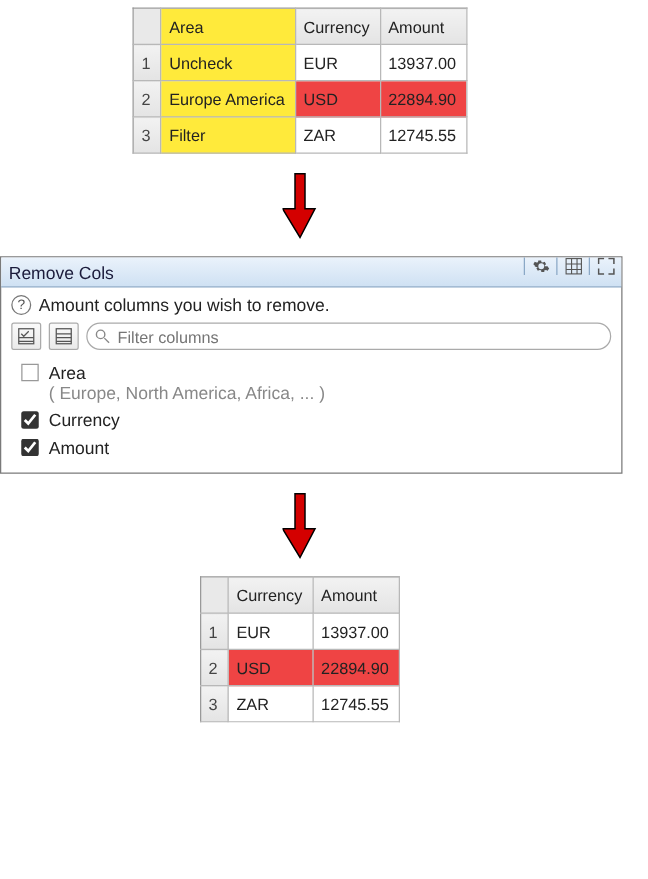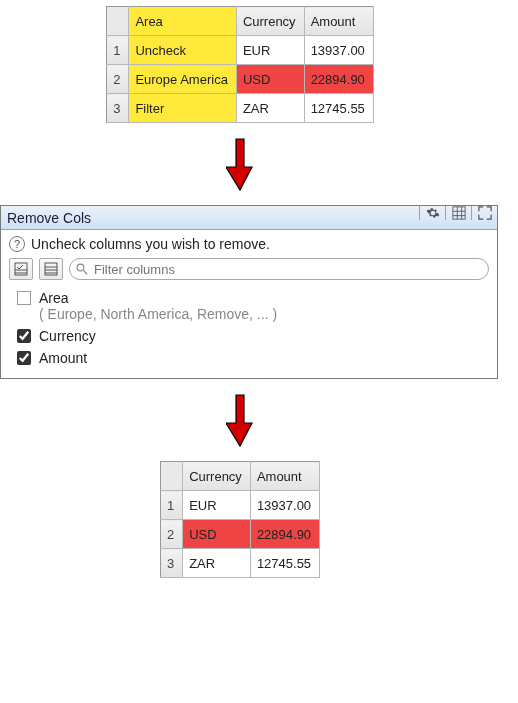--- a/index.html
+++ b/index.html
@@ -163,21 +163,21 @@
       </div>
       <div class="tb-btn">
         <svg width="14" height="14" viewBox="0 0 16 16" stroke="#555" fill="none" stroke-width="1.4">
             <path d="M1 6V1h5M15 6V1h-5M1 10v5h5M15 10v5h-5"></path>
           </svg>
       </div>
     </div>
 
     <div class="instr">
       <span class="help-icon">?</span>
-      <span>Uncheck columns you wish to remove.</span>
+      <span>Amount columns you wish to remove.</span>
     </div>
 
     <div class="filter-row">
       <div class="sq-btn">
         <svg width="14" height="14" viewBox="0 0 14 14" stroke="#555" fill="none">
             <rect x="1" y="1" width="12" height="12"></rect>
             <path d="M3 5l2 2 4-4M1 8h12M1 11h12"></path>
           </svg>
       </div>
       <div class="sq-btn">
@@ -194,21 +194,21 @@
         <input type="text" placeholder="Filter columns" style="">
       </div>
     </div>
 
     <div class="col-list">
       <div class="col-item">
         <div class="col-head">
           <span class="chk-empty"></span>
           <span>Area</span>
         </div>
-        <div class="col-sub">( Europe, North America, Remove, ... )</div>
+        <div class="col-sub">( Europe, North America, Africa, ... )</div>
       </div>
       <div class="col-item">
         <div class="col-head">
           <input type="checkbox" checked="" style="">
           <span>Currency</span>
         </div>
       </div>
       <div class="col-item">
         <div class="col-head">
           <input type="checkbox" checked="" style="">

